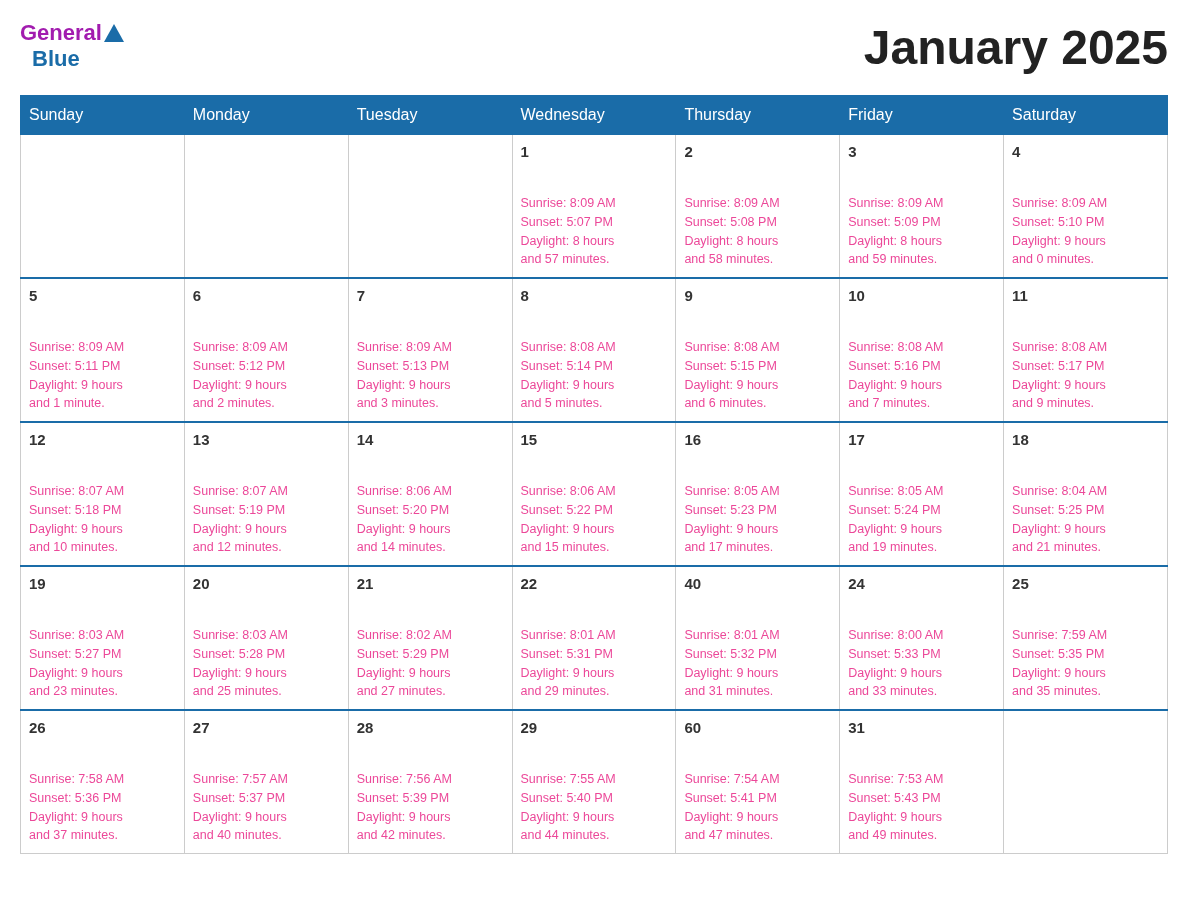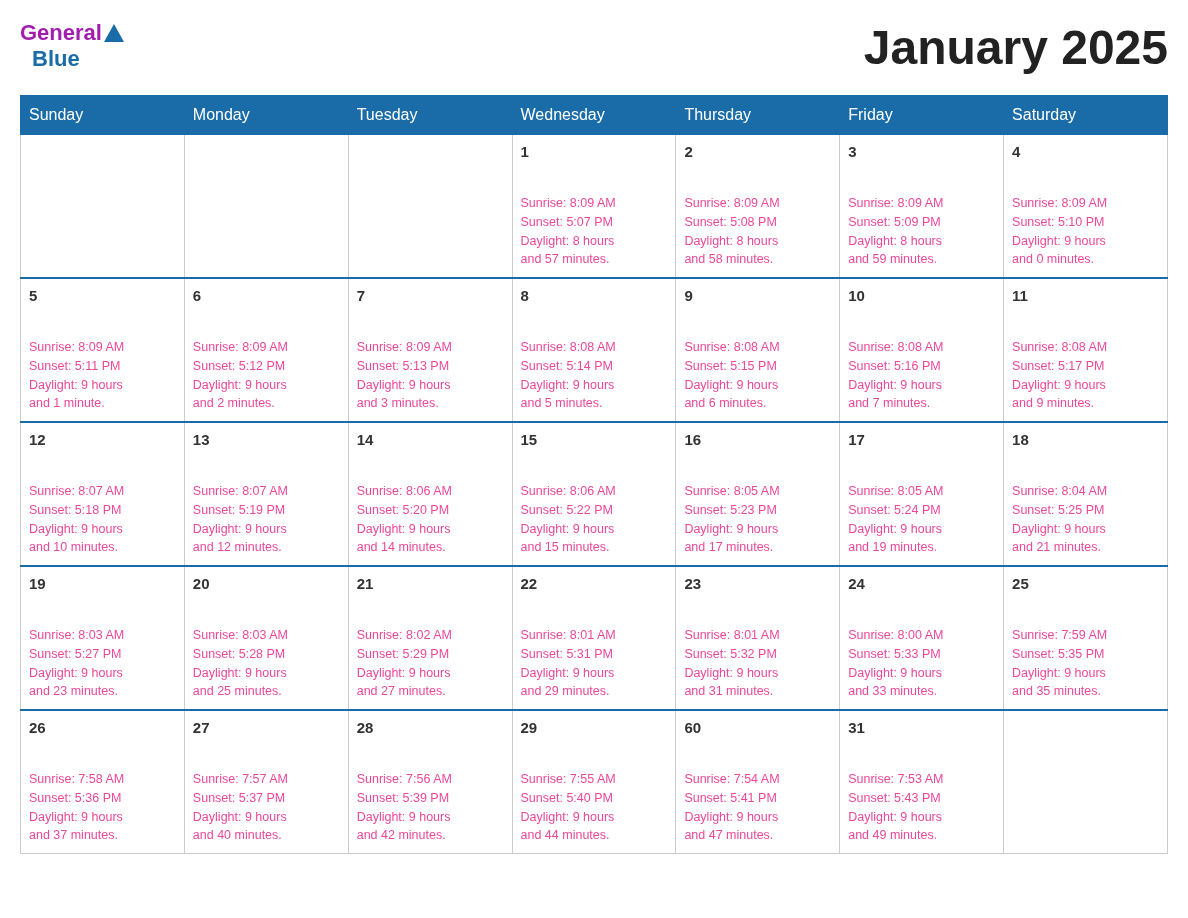--- a/index.html
+++ b/index.html
@@ -282,21 +282,21 @@
 and 27 minutes.</div>
         </td>
         <td>
           <span class="day-number">22</span>
           <div class="day-info" style="white-space: pre-line;">Sunrise: 8:01 AM
 Sunset: 5:31 PM
 Daylight: 9 hours
 and 29 minutes.</div>
         </td>
         <td>
-          <span class="day-number">23</span>
+          <span class="day-number">40</span>
           <div class="day-info" style="white-space: pre-line;">Sunrise: 8:01 AM
 Sunset: 5:32 PM
 Daylight: 9 hours
 and 31 minutes.</div>
         </td>
         <td>
           <span class="day-number">24</span>
           <div class="day-info" style="white-space: pre-line;">Sunrise: 8:00 AM
 Sunset: 5:33 PM
 Daylight: 9 hours

